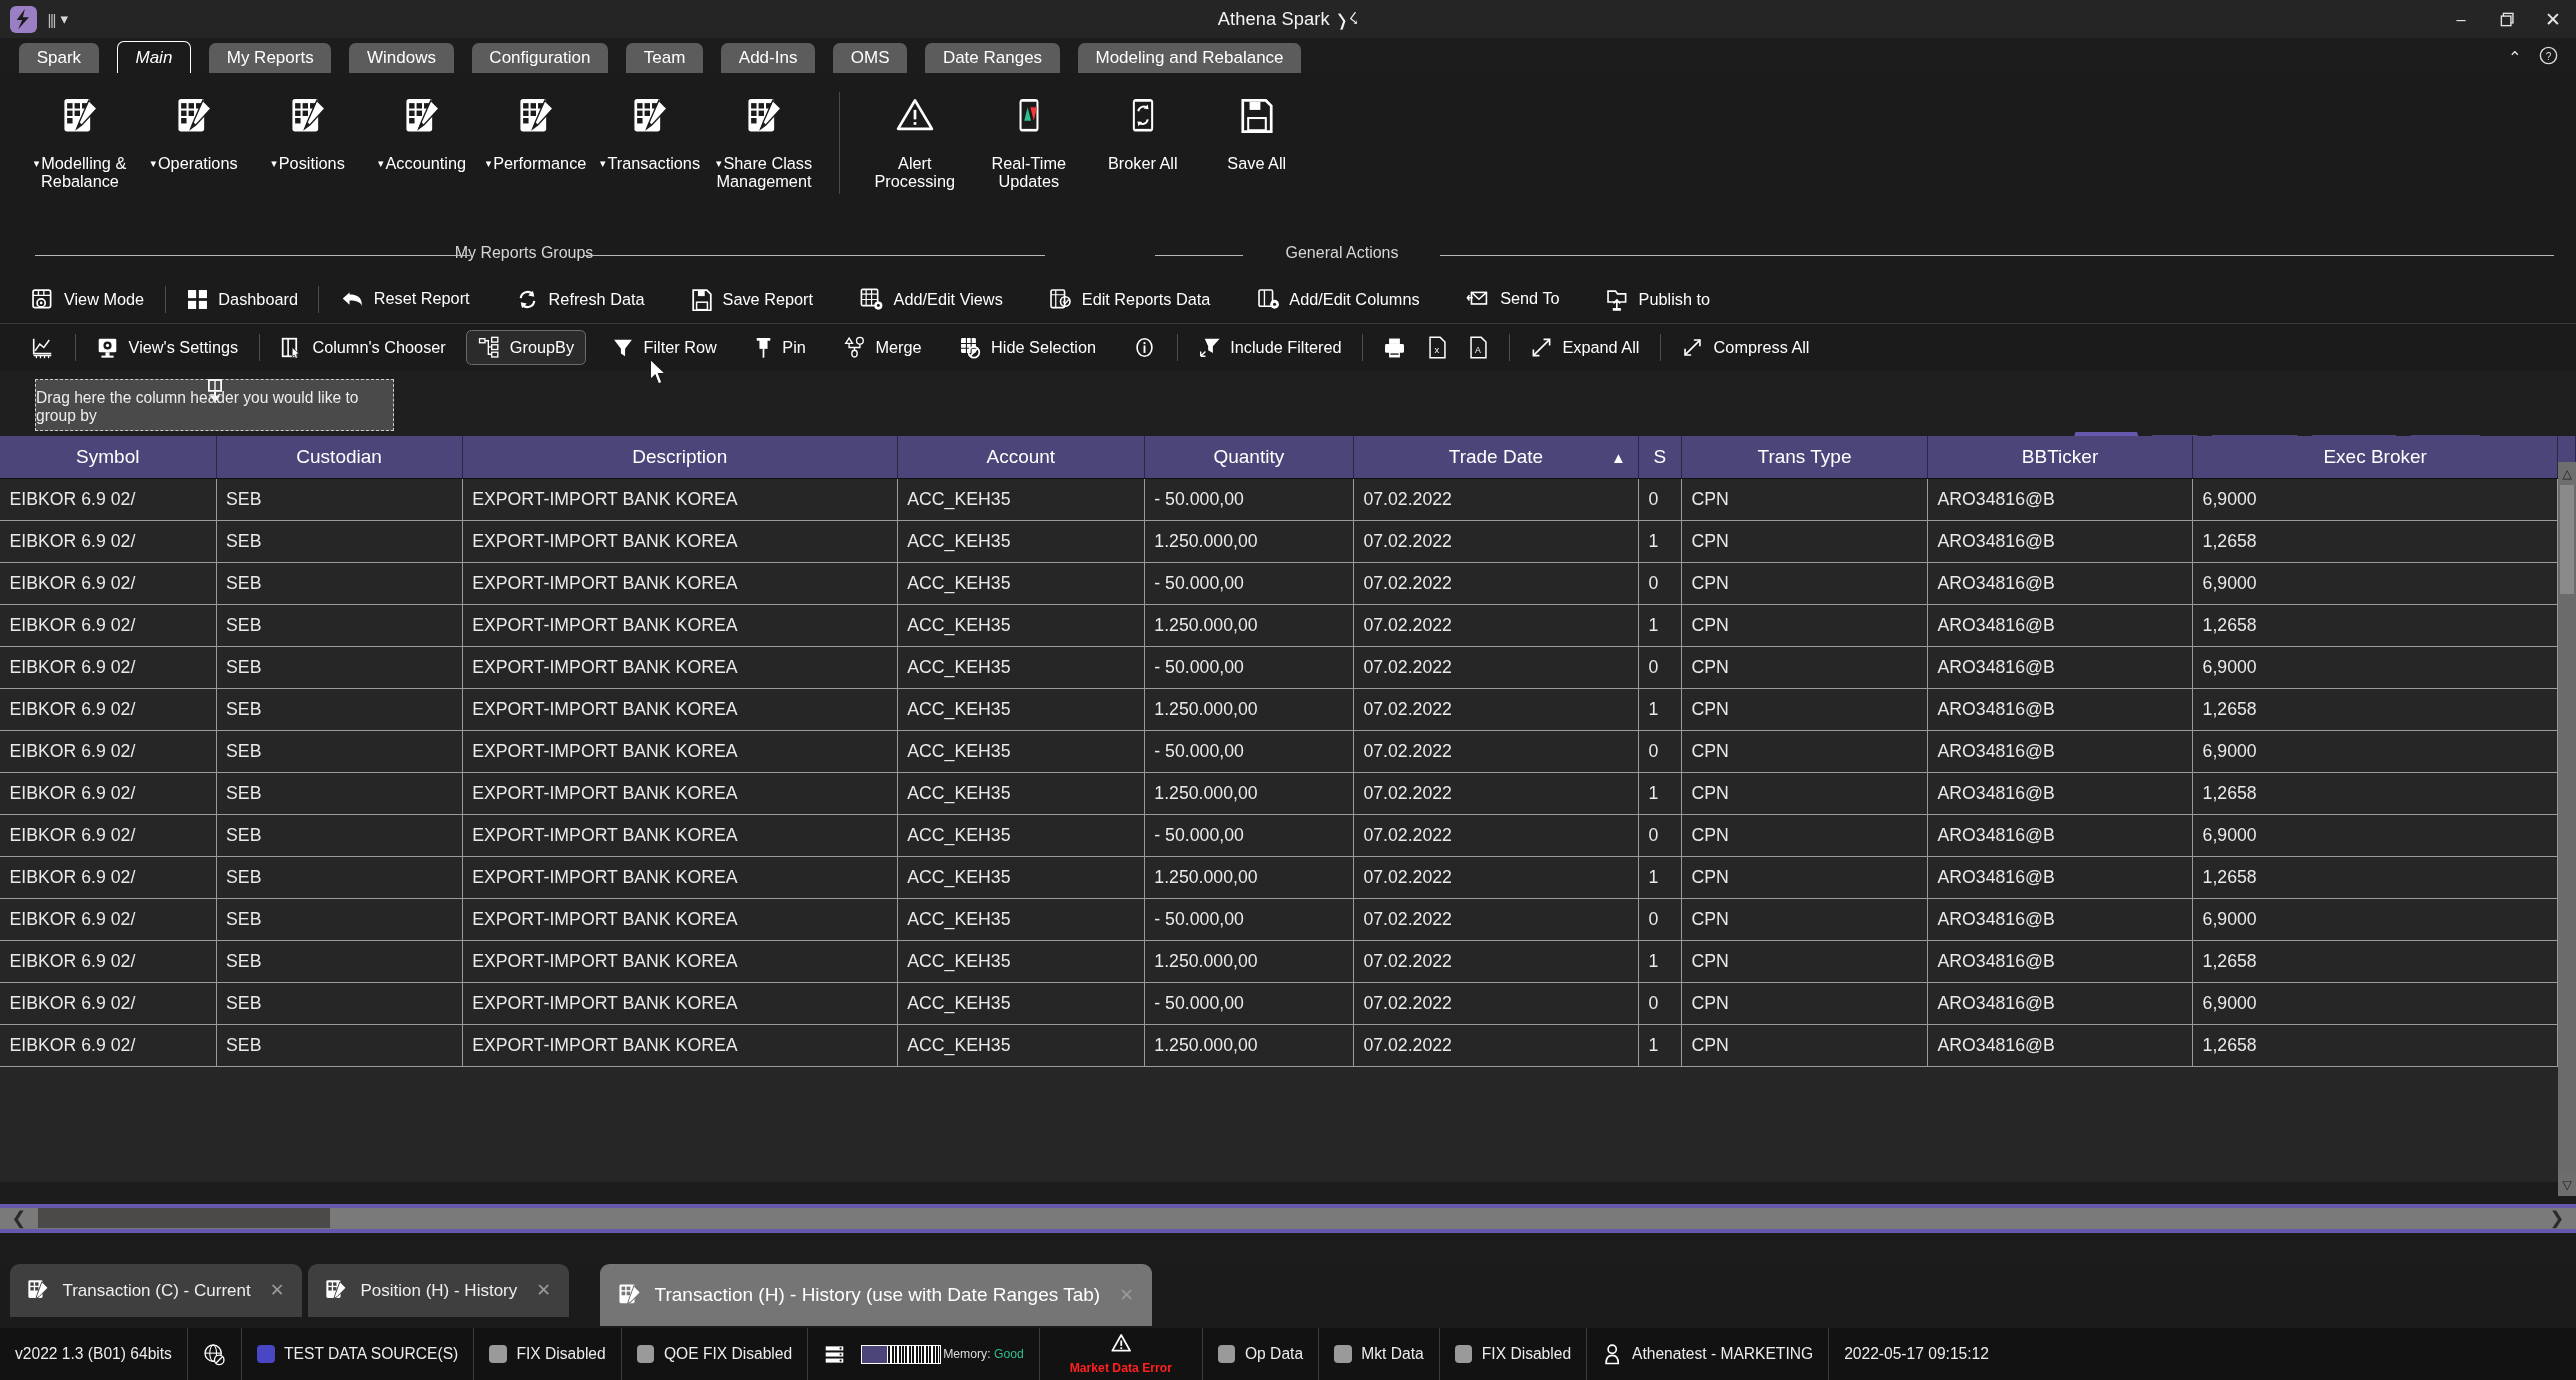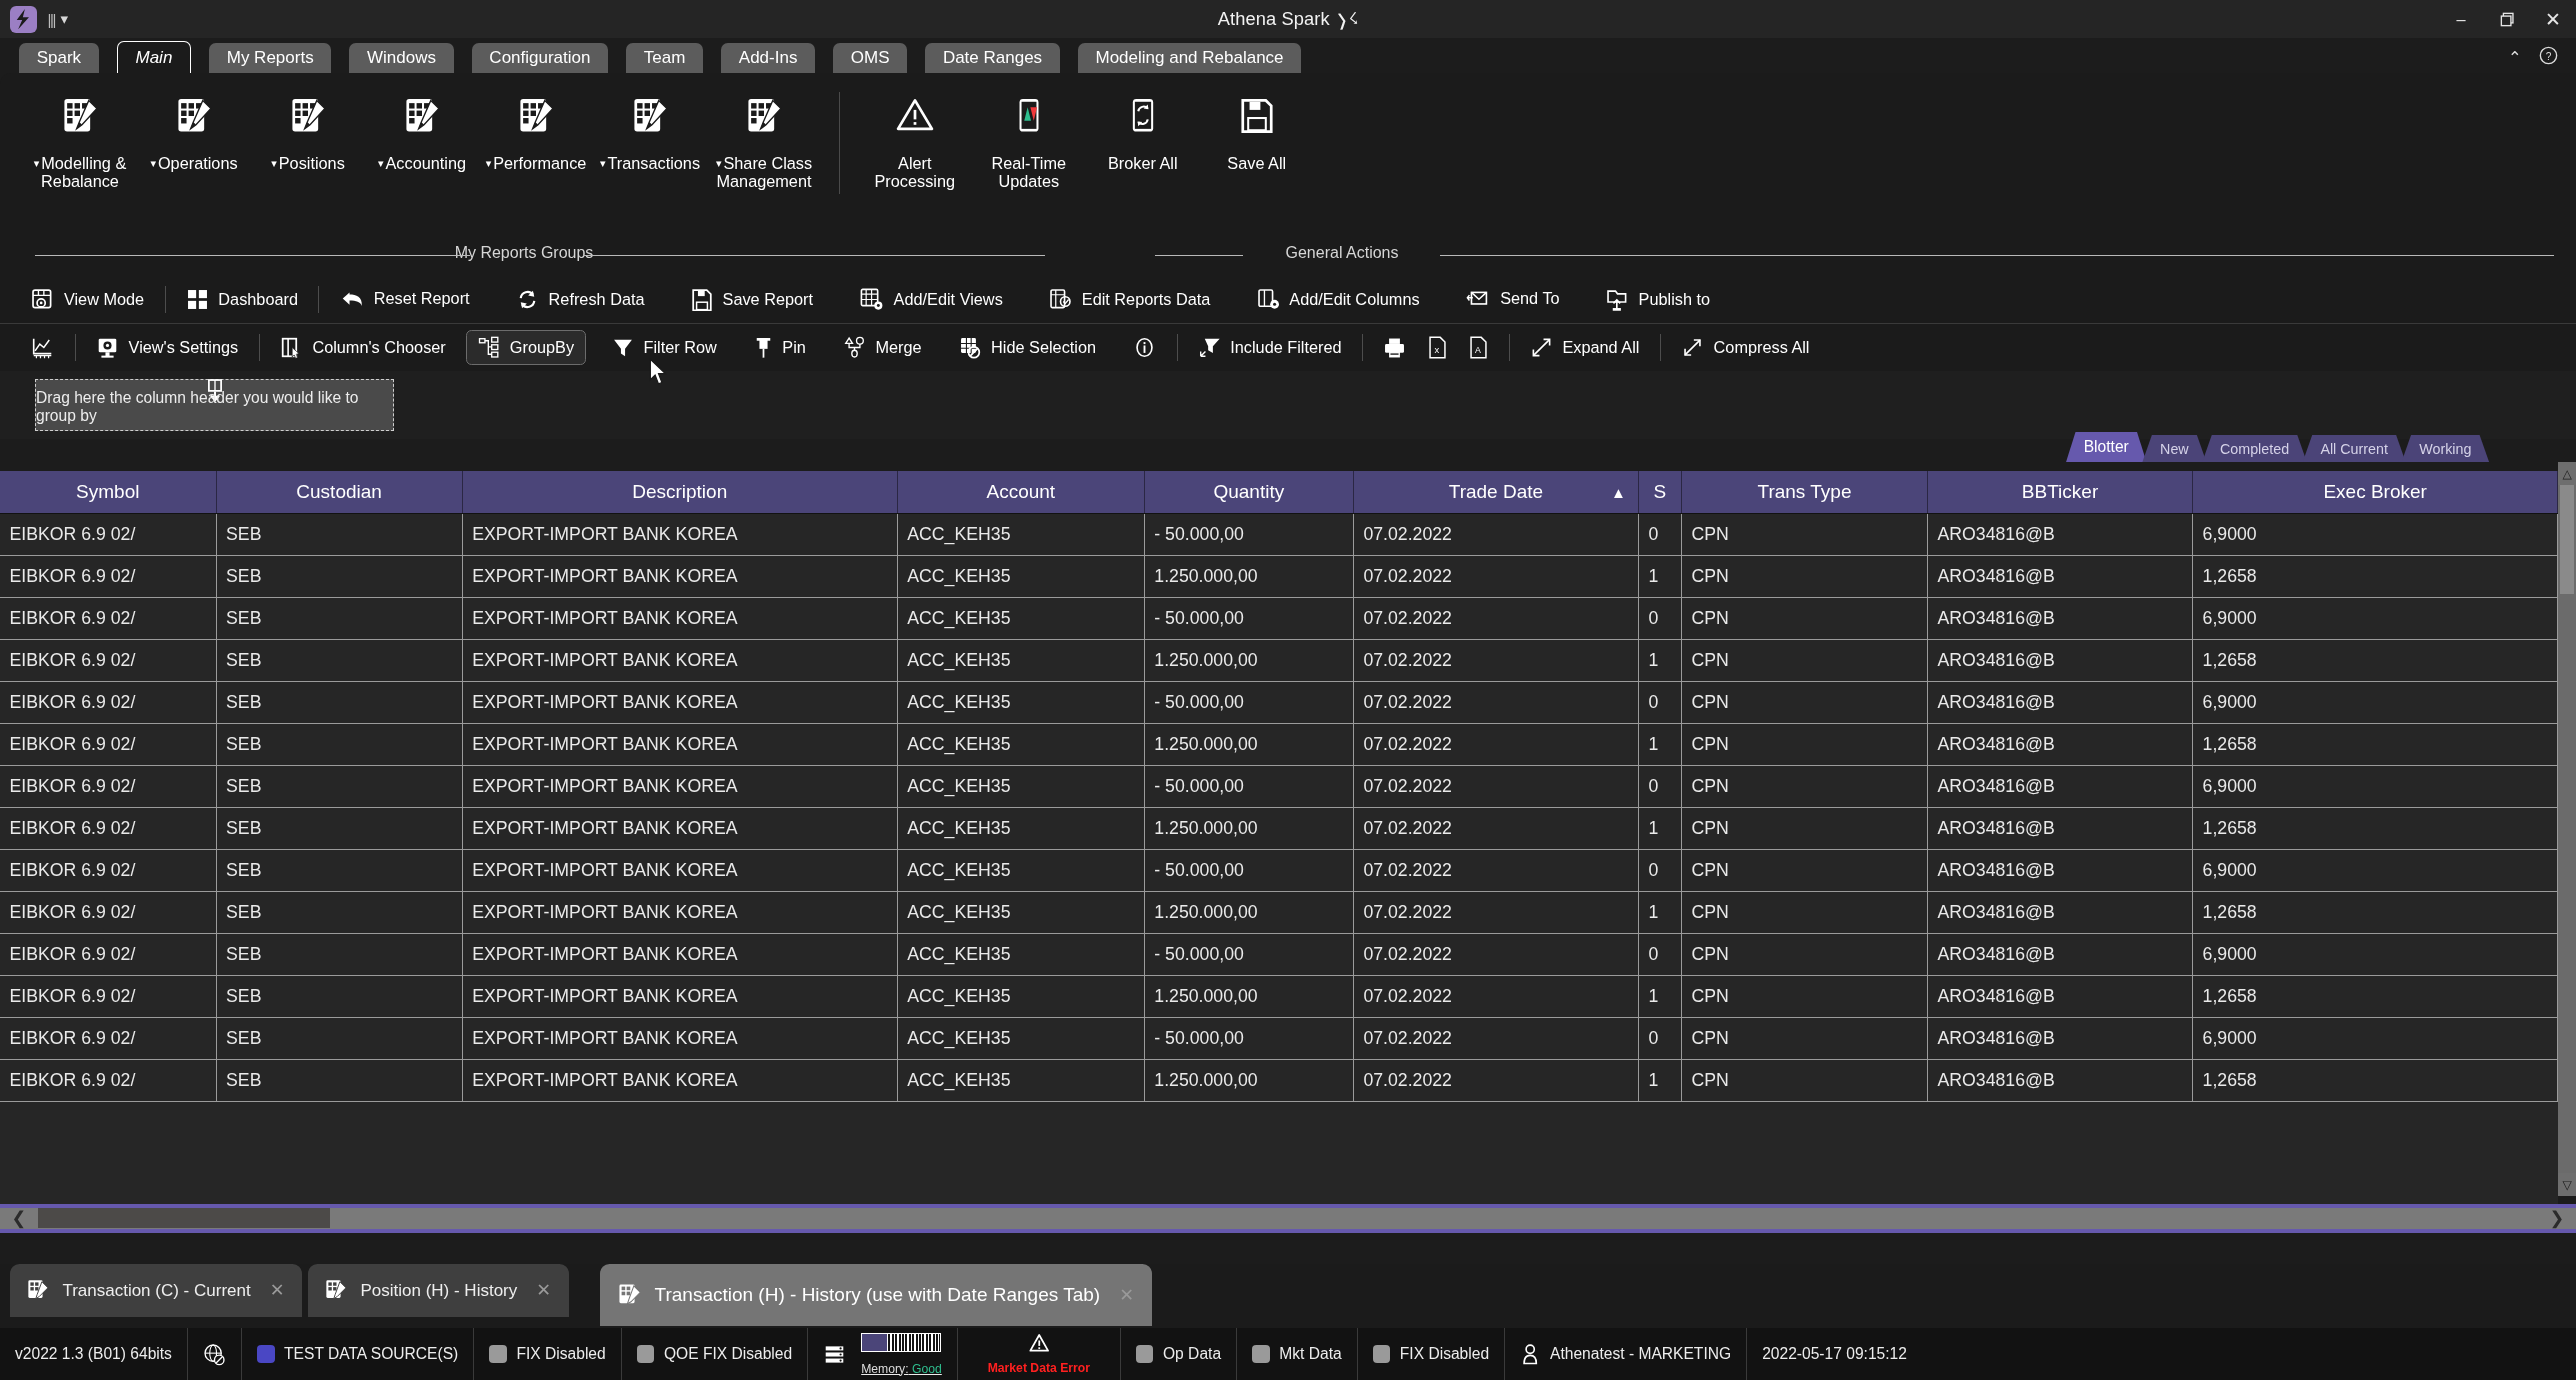--- a/index.html
+++ b/index.html
@@ -115,21 +115,21 @@
   }
   .vtab {
     height:27px; color:#d5d2e8; font-size:14.3px; display:flex; align-items:center; justify-content:center;
     padding:0 17.7px; background:#4b4478;
     clip-path: polygon(9.5px 0, calc(100% - 9.5px) 0, 100% 100%, 0 100%);
     margin-right:-4.1px;
   }
   .vtab.active { background:#6659ad; color:#ffffff; font-size:15.6px; height:30px; }
 
   
-  #grid { position:absolute; left:0; top:471px; width:2576px; }
+  #grid { position:absolute; left:0; top:436px; width:2576px; }
   table.gtable { border-collapse:collapse; width:2576px; table-layout:fixed; }
   table.gtable th {
     background:#4b4579; color:#ffffff; font-size:19px; font-weight:normal;
     height:42px; border-right:0.7px solid #2b2744; border-bottom:1.4px solid #121212;
     text-align:center; white-space:nowrap;
   }
   table.gtable th.sortcol { position:relative; }
   table.gtable th .sortarrow { position:absolute; right:12.2px; top:50%; transform:translateY(-50%); font-size:15px;}
   table.gtable td {
     height:42px; font-size:17.7px; color:#eaeaea;
@@ -178,21 +178,21 @@
   #statusbar {
     position:absolute; left:0; top:1328px; width:2576px; height:52px;
     background:#121212; display:flex; align-items:stretch; color:#ededed; font-size:15.6px;
   }
   .sbcell {
     display:flex; align-items:center; gap:9.5px; padding:0 15px;
     border-right:1.4px solid #3a3a3a; white-space:nowrap;
   }
   .dot { width:17.7px; height:17.7px; border-radius:4.1px; background:#9a9a9a; display:inline-block;}
   .dot.blue { background:#4a47c4; }
-  .memwrap { display:flex; flex-direction:column; align-items:center; gap:10px;text-decoration:underline;}
+  .memwrap { display:flex; flex-direction:row; align-items:center; gap:2px;}
   .membar { width:80px; height:19px; border:1.4px solid #ffffff; display:flex; }
   .membar .fill { width:24.5px; background:#4b4579; }
   .membar .stripes {
     flex:1;
     background: repeating-linear-gradient(90deg,#ffffff 0 1.4px,#121212 1.4px 3.4px);
   }
   .memlabel { font-size:12.2px; color:#dddddd; }
   .memlabel .good { color:#2fbf8f; }
   .mkterr { display:flex; flex-direction:column; align-items:center; gap:7px; }
   .mkterr .t { color:#ff2020; font-size:12.2px; font-weight:bold; }

